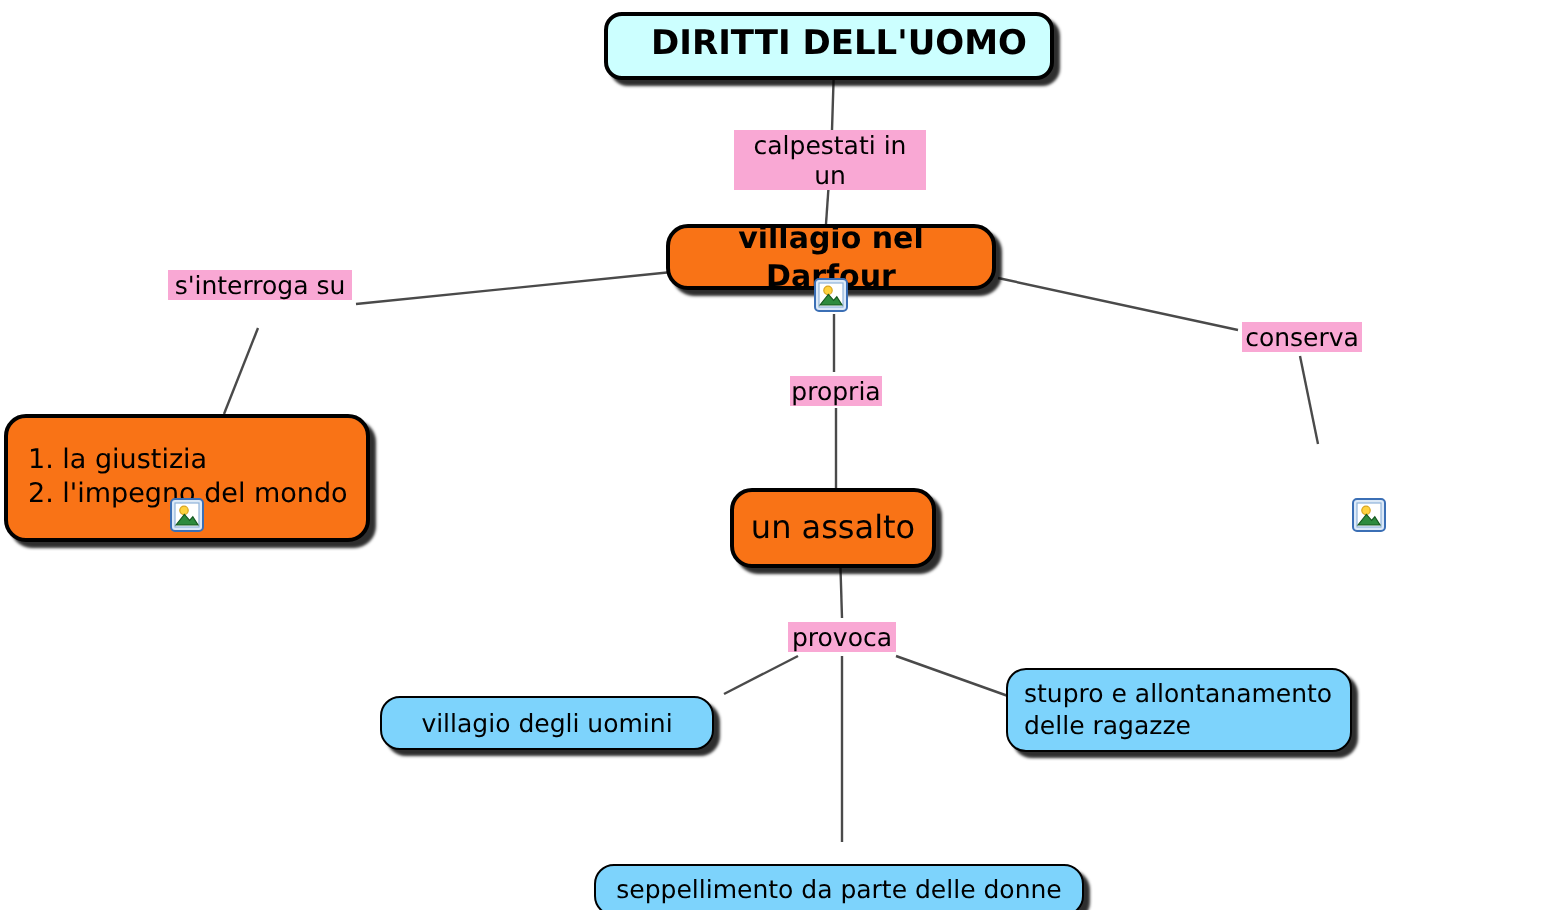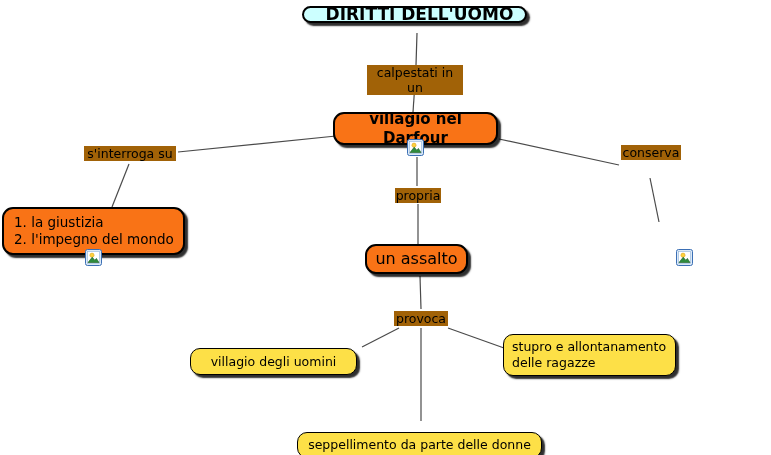--- a/index.html
+++ b/index.html
@@ -16,29 +16,29 @@
     position:absolute;z-index:2;
     display:flex;align-items:center;justify-content:center;
     box-sizing:border-box;
     border:2px solid #000;
     box-shadow:3px 3px 1.5px rgba(0,0,0,0.82);
     text-align:center;
     line-height:1.25;
   }
   .c-cyan{background:#ccffff;border-width:2.5px;border-radius:9px;}
   .c-yellow{background:#f97316;border-radius:11px;}
-  .c-white{background:#fde047;border-width:1.5px;border-radius:10px;}
+  .c-white{background:#7dd3fc;border-width:1.5px;border-radius:10px;}
   .bold{font-weight:bold;}
   .multiline{white-space:pre-line;justify-content:flex-start;text-align:left;padding-left:10px;}
   .leftalign{justify-content:flex-start;text-align:left;padding-left:8px;}
   .phrase{
     position:absolute;z-index:2;
     font-size:12.5px;line-height:15px;
     text-align:center;
-    background:#a16207;
+    background:#f9a8d4;
   }
   .att-icon{
     position:absolute;z-index:3;width:17px;height:17px;
     display:block;cursor:pointer;
   }
 </style>
 </head>
 <body>
 
 <div id="cmap">
@@ -53,43 +53,43 @@
       <line x1="418" y1="204" x2="418" y2="244"></line>
       <line x1="499" y1="139" x2="619" y2="165"></line>
       <line x1="650" y1="178" x2="659" y2="222"></line>
       <line x1="420" y1="276" x2="421" y2="309"></line>
       <line x1="399" y1="328" x2="362" y2="347"></line>
       <line x1="421" y1="328" x2="421" y2="421"></line>
       <line x1="448" y1="328" x2="504" y2="348"></line>
     </g>
   </svg>
 
-  <div class="concept c-cyan bold" style="left:302px;top:6px;width:225px;height:17px;font-size:17px;padding-left:10px;">DIRITTI DELL'UOMO</div>
+  <div class="concept c-cyan bold" style="left:302px;top:6px;width:225px;height:34px;font-size:17px;padding-left:10px;">DIRITTI DELL'UOMO</div>
 
   <div class="concept c-yellow bold" style="left:333px;top:112px;width:165px;height:33px;font-size:15px;">villagio nel Darfour</div>
 
-  <div class="concept c-yellow multiline" style="left:2px;top:207px;width:183px;height:48px;font-size:13.5px;">1. la giustizia
+  <div class="concept c-yellow multiline" style="left:2px;top:207px;width:183px;height:64px;font-size:13.5px;">1. la giustizia
 2. l'impegno del mondo</div>
 
-  <div class="concept c-yellow" style="left:365px;top:244px;width:103px;height:30px;font-size:16px;">un assalto</div>
+  <div class="concept c-yellow" style="left:365px;top:244px;width:103px;height:40px;font-size:16px;">un assalto</div>
 
 
   <div class="concept c-white" style="left:190px;top:348px;width:167px;height:27px;font-size:12.5px;">villagio degli uomini</div>
 
   <div class="concept c-white leftalign" style="left:503px;top:334px;width:173px;height:42px;font-size:12.5px;">stupro e allontanamento delle ragazze</div>
 
   <div class="concept c-white" style="left:297px;top:432px;width:245px;height:26px;font-size:12.5px;">seppellimento da parte delle donne</div>
 
   <div class="phrase" style="left:367px;top:65px;width:96px;">calpestati in un</div>
 
-  <div class="phrase" style="left:84px;top:146px;width:92px;">s'interroga su</div>
+  <div class="phrase" style="left:84px;top:135px;width:92px;">s'interroga su</div>
 
   <div class="phrase" style="left:395px;top:188px;width:46px;">propria</div>
 
-  <div class="phrase" style="left:621px;top:145px;width:60px;">conserva</div>
+  <div class="phrase" style="left:621px;top:161px;width:60px;">conserva</div>
 
   <div class="phrase" style="left:394px;top:311px;width:54px;">provoca</div>
 
   <svg class="att-icon" style="left:407px;top:139px;" viewBox="0 0 17 17" xmlns="http://www.w3.org/2000/svg">
     <rect x="0.5" y="0.5" width="16" height="16" rx="2" fill="#dce9f7" stroke="#3b6fb5"></rect>
     <rect x="2.5" y="2.5" width="12" height="12" fill="#ffffff" stroke="#8fb3d9" stroke-width="0.6"></rect>
     <circle cx="7" cy="6.2" r="2.1" fill="#ffd23e" stroke="#d9a520" stroke-width="0.6"></circle>
     <path d="M3 13.5 L7.2 8.2 L9.8 11.2 L11.4 9.4 L14 13.5 Z" fill="#2e8b3d" stroke="#14581f" stroke-width="0.6"></path>
   </svg>
 

